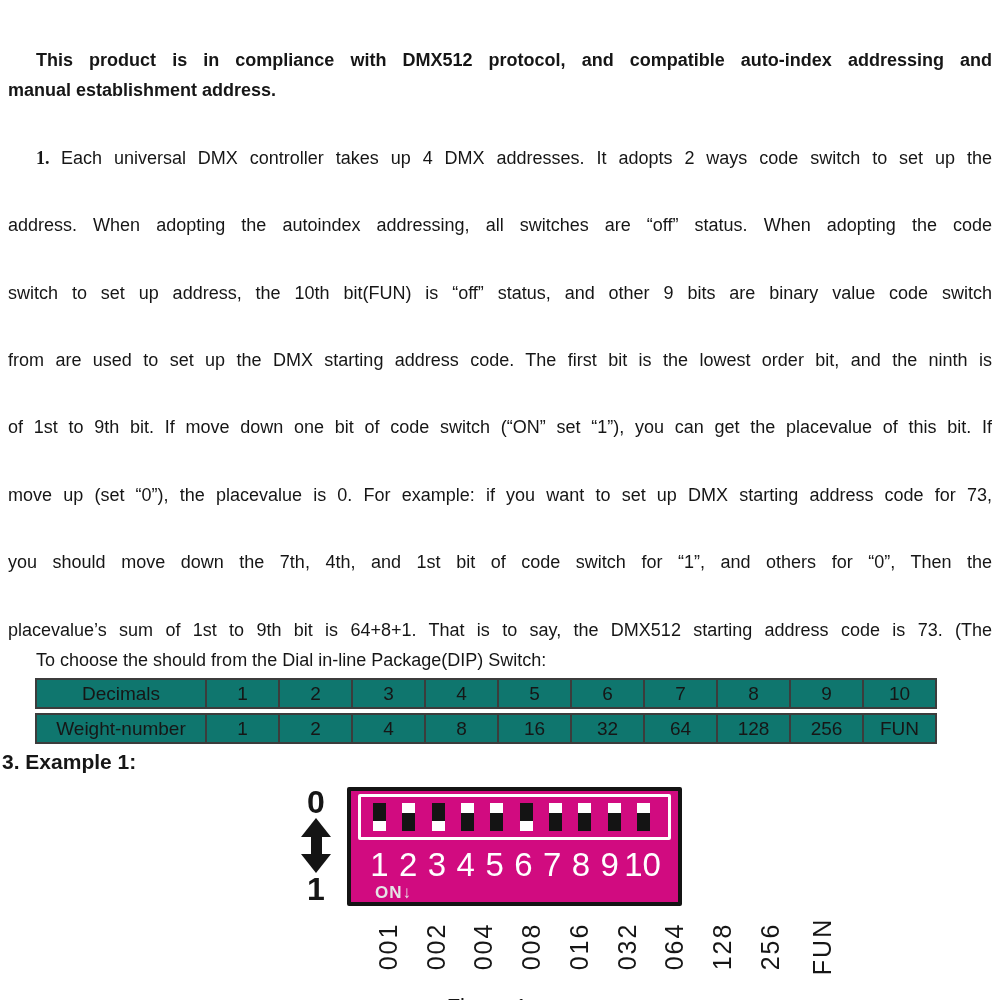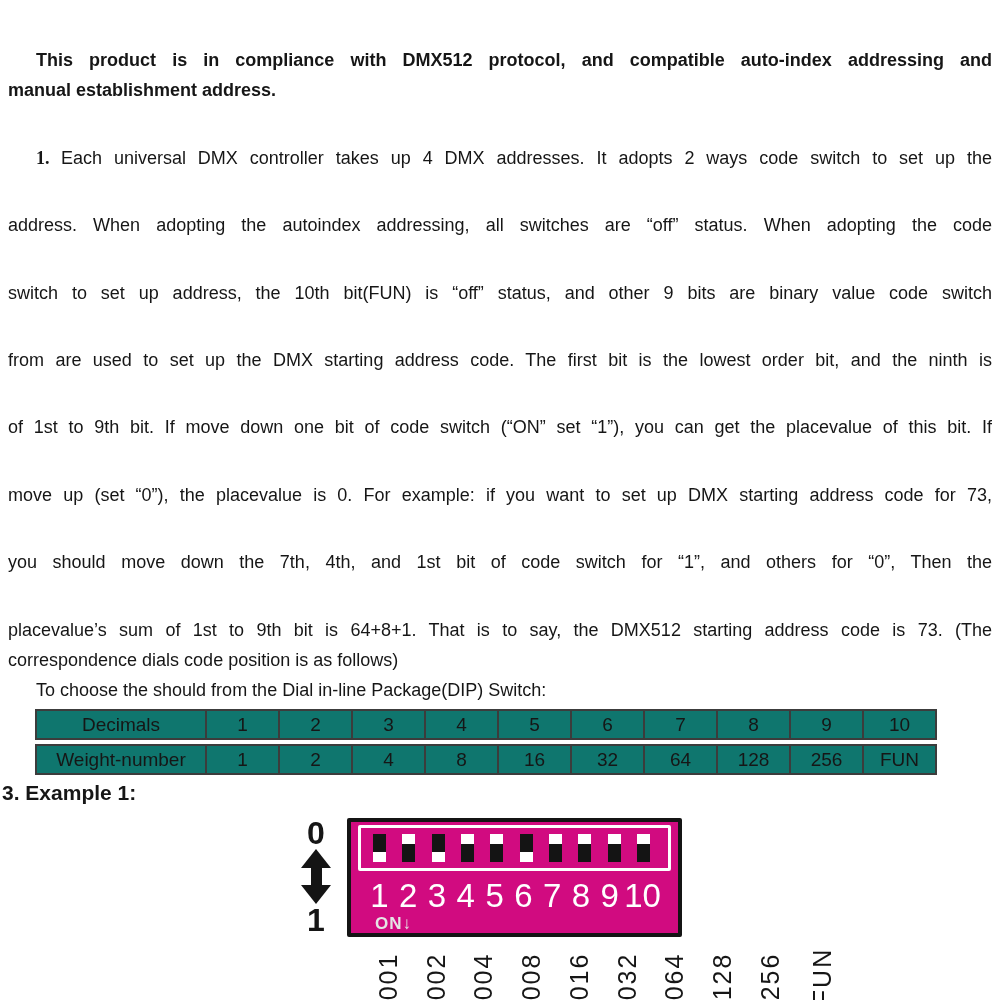--- a/index.html
+++ b/index.html
@@ -58,21 +58,20 @@
 
   <div>
       <div class="tline just indent"><span class="serif-num">1. </span>Each universal DMX controller takes up 4 DMX addresses. It adopts 2 ways code switch to set up the</div>
       <div class="tline just">address. When adopting the autoindex addressing, all switches are “off” status. When adopting the code</div>
       <div class="tline just">switch to set up address, the 10th bit(FUN) is “off” status, and other 9 bits are  binary value code switch</div>
       <div class="tline just">from are used to set up the DMX starting address code. The first bit is the lowest order bit, and the ninth is</div>
       <div class="tline just">of 1st to 9th bit. If move down one bit of code switch (“ON” set “1”), you can get the placevalue of this bit. If</div>
       <div class="tline just">move up (set “0”), the placevalue is 0. For example: if you want to set up DMX starting address code for 73,</div>
       <div class="tline just">you should move down the 7th, 4th, and 1st bit of code switch for “1”, and others for “0”, Then the</div>
       <div class="tline just">placevalue’s sum of 1st to 9th bit is 64+8+1. That is to say, the DMX512 starting address code is 73. (The</div>
-      <div class="tline">correspondence dials code position is as follows)</div>
     </div>
 
   <div>
       <div class="tline indent">To choose the should from the Dial in-line Package(DIP) Switch:</div>
     </div>
 
   <div class="dmx-table">
       <div class="trow">
         <div class="tcell">Decimals</div>
         <div class="tcell">1</div>

